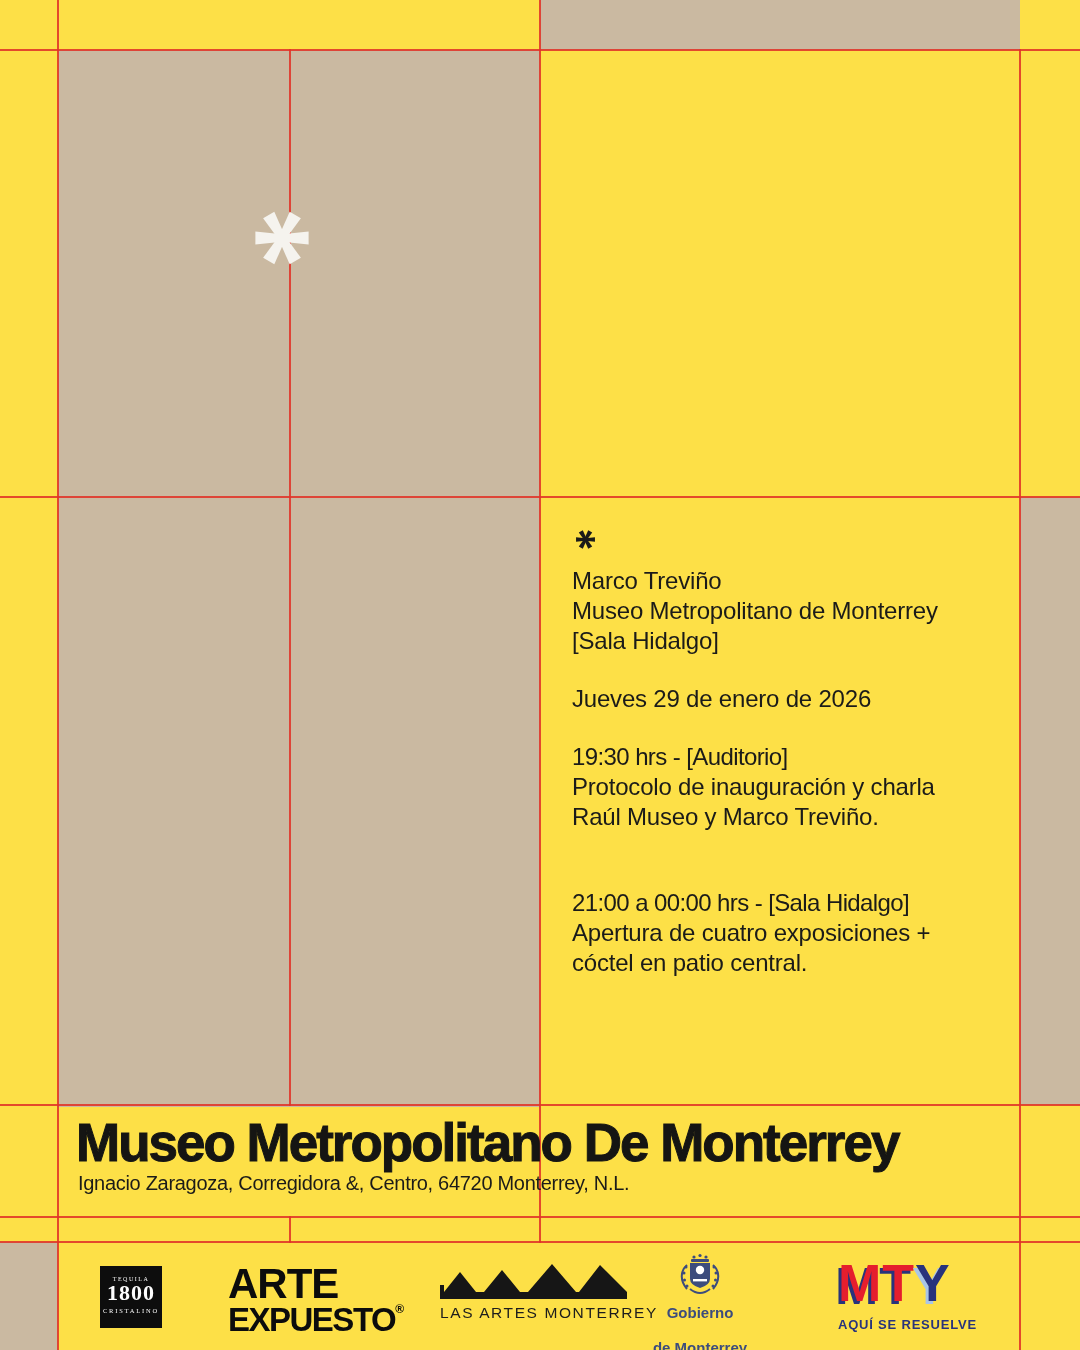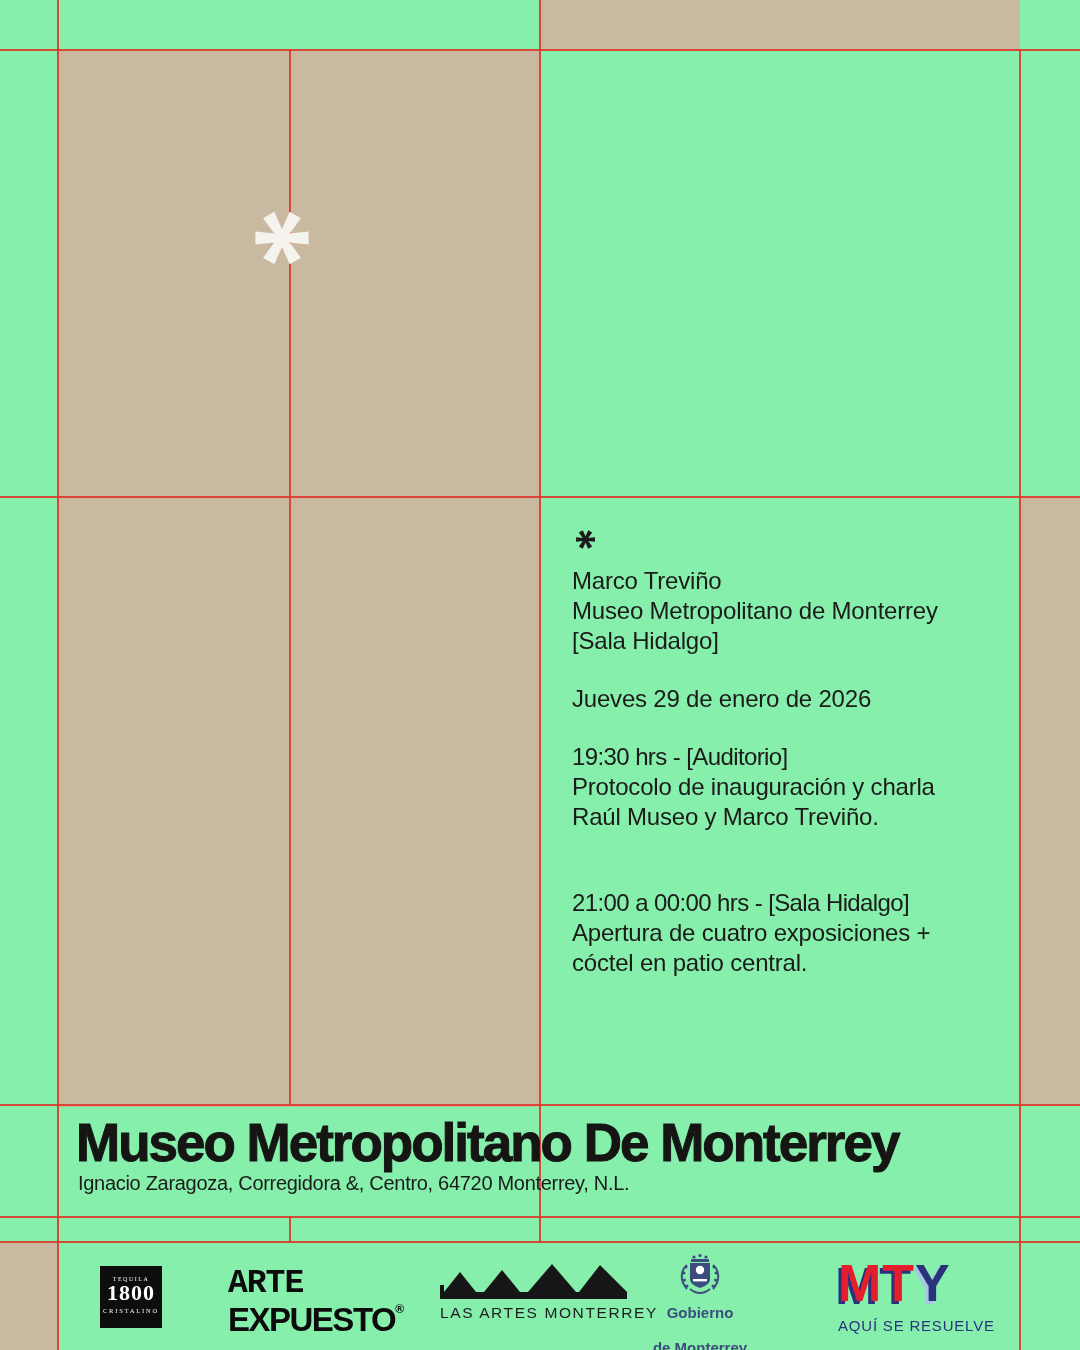--- a/index.html
+++ b/index.html
@@ -1,17 +1,17 @@
 <!DOCTYPE html>
 <html><head>
 <meta charset="utf-8">
 <style>
   html,body{margin:0;padding:0;background:#888;}
   .poster{
-    position:relative;width:1080px;height:1350px;background:#86efac;
+    position:relative;width:1080px;height:1350px;background:#fde047;
     overflow:hidden;font-family:"Liberation Sans",sans-serif;margin:0 auto;
   }
   .tan{position:absolute;background:#cab9a1;}
   .b-main{left:58px;top:50px;width:482px;height:1057px;}
   .b-top{left:540px;top:0;width:480px;height:50px;}
   .b-right{left:1020px;top:497px;width:60px;height:608px;}
   .b-bl{left:0;top:1242px;width:58px;height:108px;}
 
   .gh,.gv{position:absolute;background:rgba(224,51,40,.88);}
   .gh{left:0;width:1080px;height:2px;}
@@ -40,38 +40,38 @@
            letter-spacing:-.3px;white-space:nowrap;}
 
   .logo1800{position:absolute;left:100px;top:1266px;width:62px;height:62px;
             background:#0d0d0d;color:#fdfdfd;text-align:center;
             font-family:"Liberation Serif",serif;}
   .t1800-top{font-size:6px;letter-spacing:1.5px;padding-top:10px;}
   .t1800-num{font-size:22px;font-weight:bold;line-height:21px;letter-spacing:1px;}
   .t1800-bottom{font-size:6.5px;letter-spacing:1.8px;margin-top:4px;}
 
   .arte{position:absolute;left:228px;top:1270px;color:#0c0c0c;font-weight:bold;}
-  .arte-l1{font-size:33px;line-height:27px;letter-spacing:-1px;font-family:Liberation Mono, monospace;}
+  .arte-l1{font-size:42px;line-height:27px;letter-spacing:-1px;}
   .arte-l2{font-size:33px;line-height:24px;letter-spacing:-1.5px;}
   .arte-reg{font-size:12px;vertical-align:18px;letter-spacing:0;}
 
   .lasartes{position:absolute;left:440px;top:1264px;width:188px;text-align:center;color:#1d1d1d;}
   .lasartes svg{display:block;width:188px;height:35px;}
   .lam-label{font-size:15.5px;letter-spacing:1.6px;margin-top:5px;white-space:nowrap;}
 
   .gob{position:absolute;left:650px;top:1253px;width:100px;text-align:center;color:#3c4c7d;}
   .gob svg{display:block;margin:0 auto;width:46px;height:49px;}
   .gob-l1{font-size:15px;font-weight:bold;line-height:15px;margin-top:3px;}
   .gob-l2{font-size:15px;font-weight:bold;line-height:15px;margin-top:20px;}
 
   .mty{position:absolute;left:838px;top:1256px;}
   .mty-letters{font-size:52px;font-weight:bold;line-height:54px;letter-spacing:1px;white-space:nowrap;}
   .mty-m,.mty-t{color:#e51e2d;text-shadow:-3px 3px 0 #28337c;}
   .mty-y{color:#28337c;text-shadow:-3px 3px 0 #a9c5e6;}
-  .mty-tag{font-size:15px;font-weight:normal;color:#28337c;letter-spacing:.8px;margin-top:7px;white-space:nowrap;}
+  .mty-tag{font-size:13px;font-weight:bold;color:#28337c;letter-spacing:.8px;margin-top:7px;white-space:nowrap;}
 </style>
 </head>
 <body>
 
 <div class="poster">
 
   <div class="tan b-main"></div>
   <div class="tan b-top"></div>
   <div class="tan b-right"></div>
   <div class="tan b-bl"></div>

